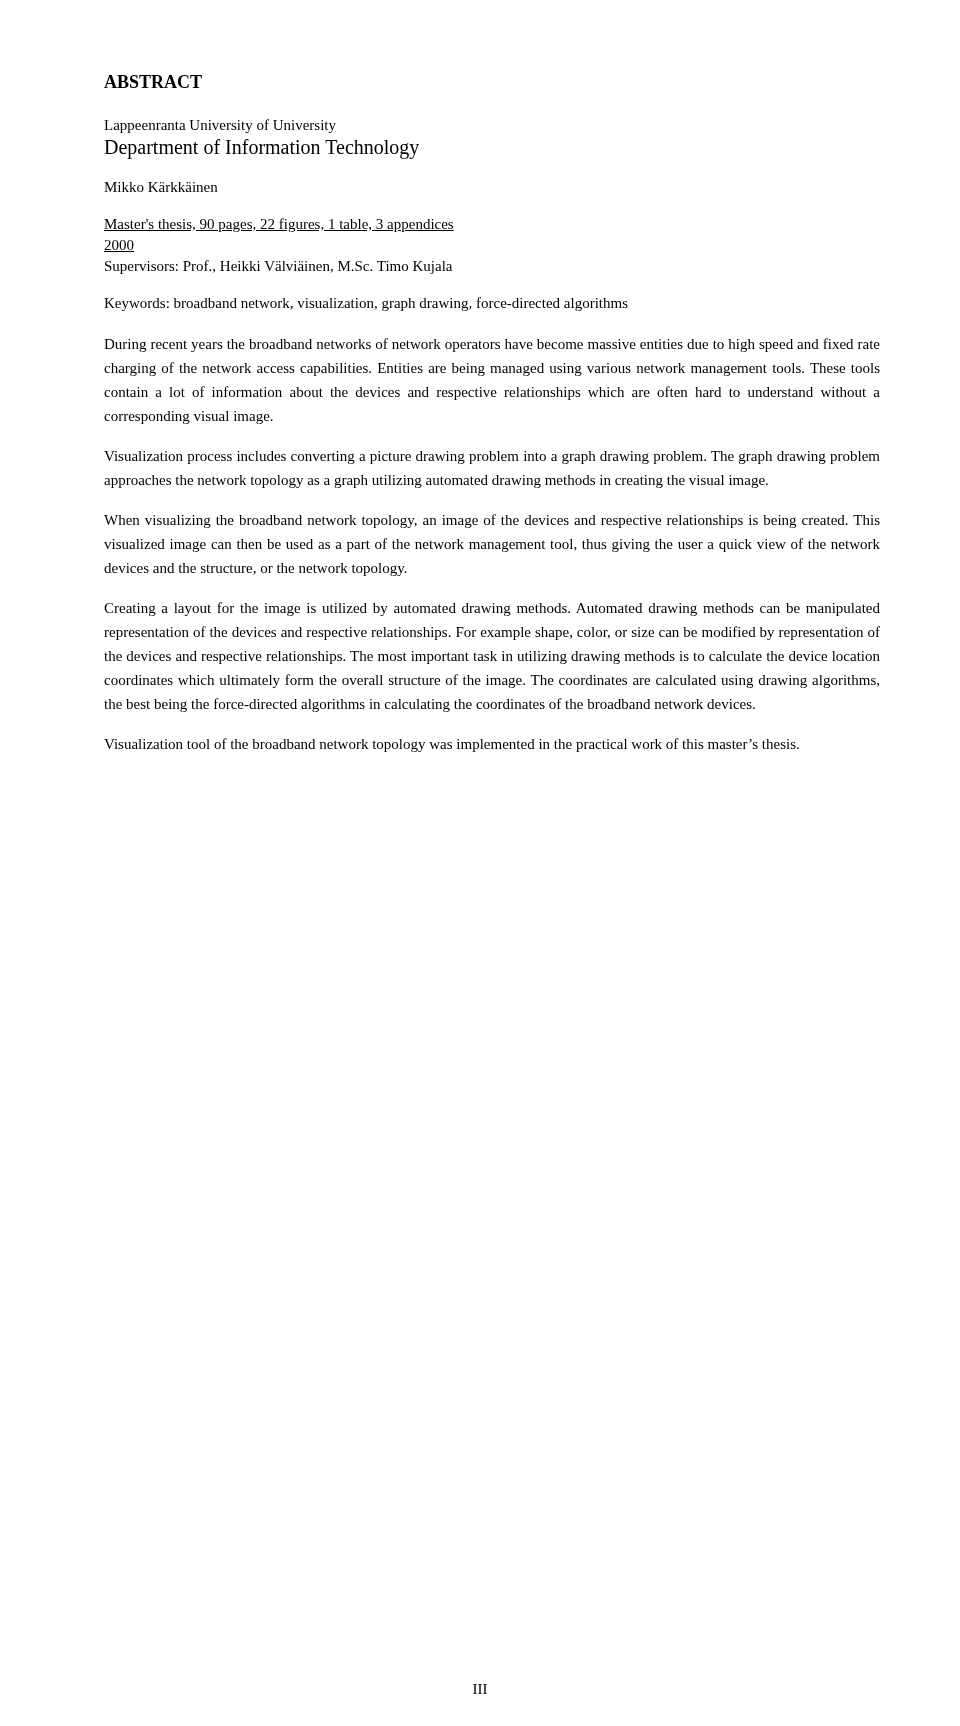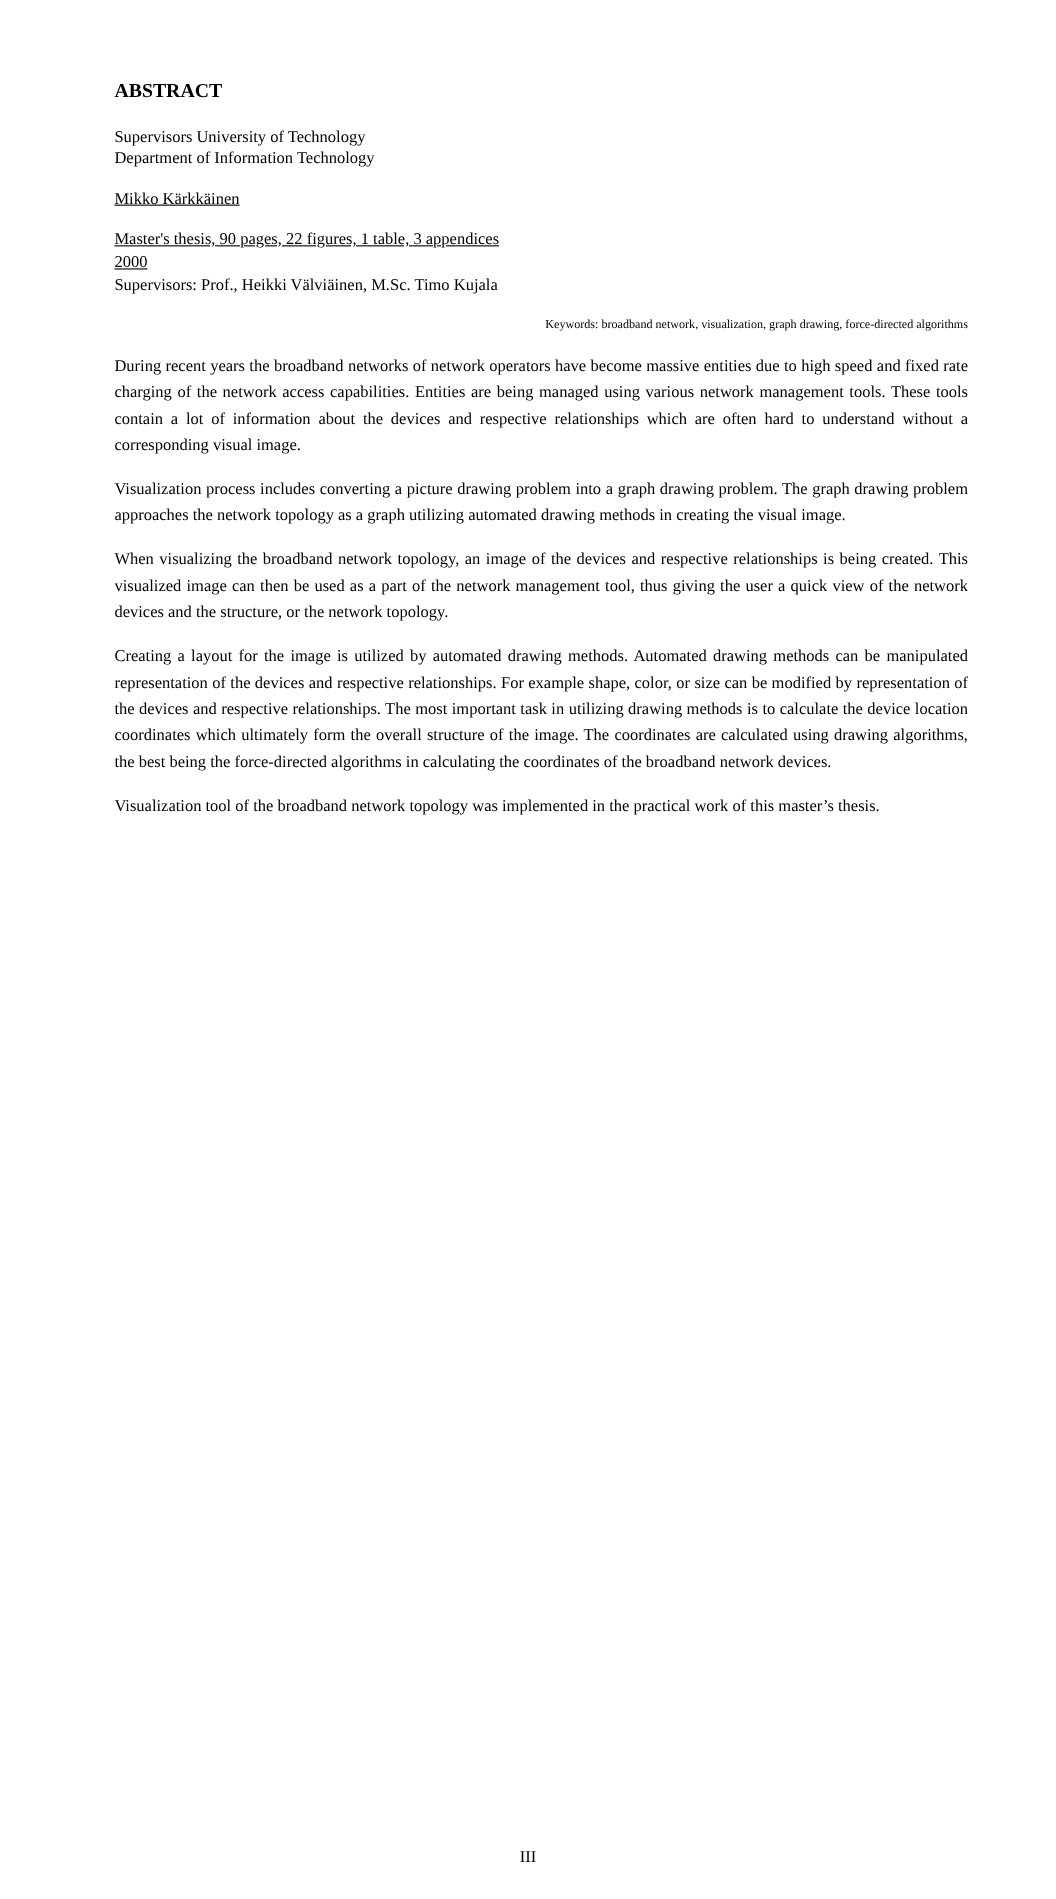--- a/index.html
+++ b/index.html
@@ -32,51 +32,49 @@
       margin-bottom: 24px;
       font-family: "Times New Roman", Times, serif;
     }
 
     .university-name {
       font-size: 15px;
       margin-bottom: 2px;
     }
 
     .department-name {
-      font-size: 15px;
+      font-size: 20px;
       margin-bottom: 20px;
     }
 
     .author-name {
       font-size: 15px;
       margin-bottom: 20px;
-      text-decoration: underline;
     }
 
     .thesis-title {
       font-size: 15px;
       font-weight: bold;
       margin-bottom: 4px;
     }
 
     .thesis-meta {
       font-size: 15px;
       margin-bottom: 4px;
       text-decoration: underline;
     }
 
     .supervisors {
       font-size: 15px;
       margin-bottom: 20px;
     }
 
     .keywords-line {
-      font-size: 11px;
+      font-size: 15px;
       margin-bottom: 20px;
-      text-align: right;
     }
 
     .paragraph {
       font-size: 15px;
       line-height: 1.6;
       text-align: justify;
       margin-bottom: 16px;
     }
 
     .page-number {
@@ -88,21 +86,21 @@
       font-family: "Times New Roman", Times, serif;
     }
   </style>
 </head>
 <body>
 
 <div class="page">
 
   <div class="abstract-title">ABSTRACT</div>
 
-  <div class="university-name">Supervisors University of Technology</div>
+  <div class="university-name">Lappeenranta University of University</div>
   <div class="department-name">Department of Information Technology</div>
 
   <div class="author-name">Mikko Kärkkäinen</div>
 
   <div class="thesis-meta">Master's thesis, 90 pages, 22 figures, 1 table, 3 appendices</div>
   <div class="thesis-meta">2000</div>
   <div class="supervisors">Supervisors: Prof., Heikki Välviäinen, M.Sc. Timo Kujala</div>
 
   <div class="keywords-line">Keywords: broadband network, visualization, graph drawing, force-directed algorithms</div>
 

